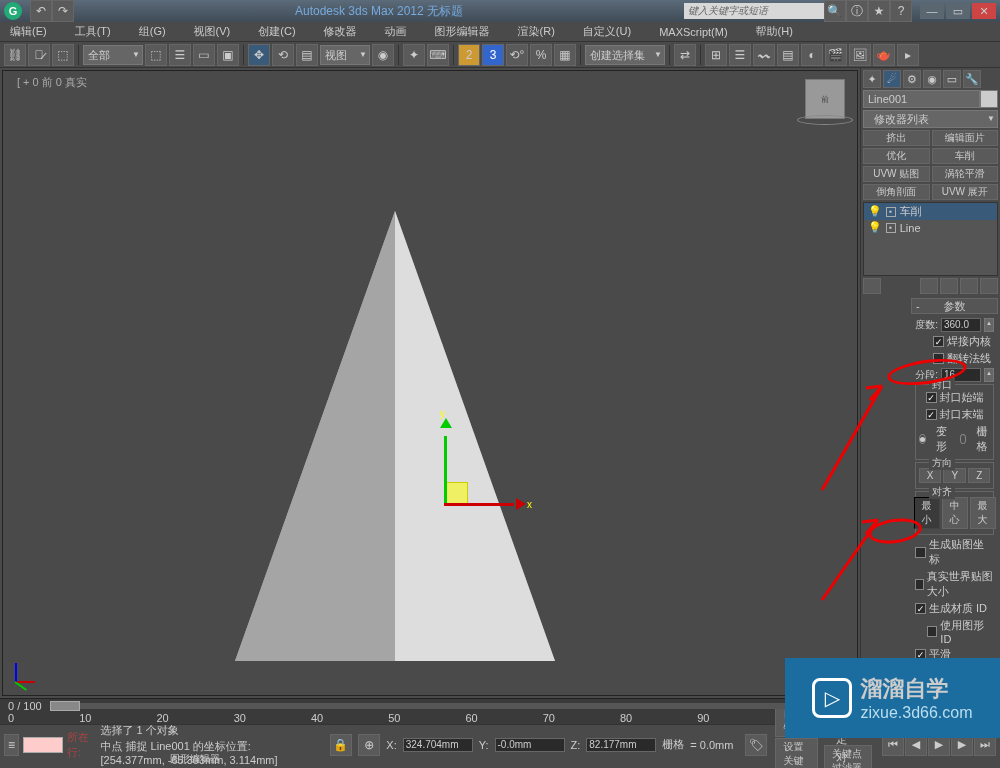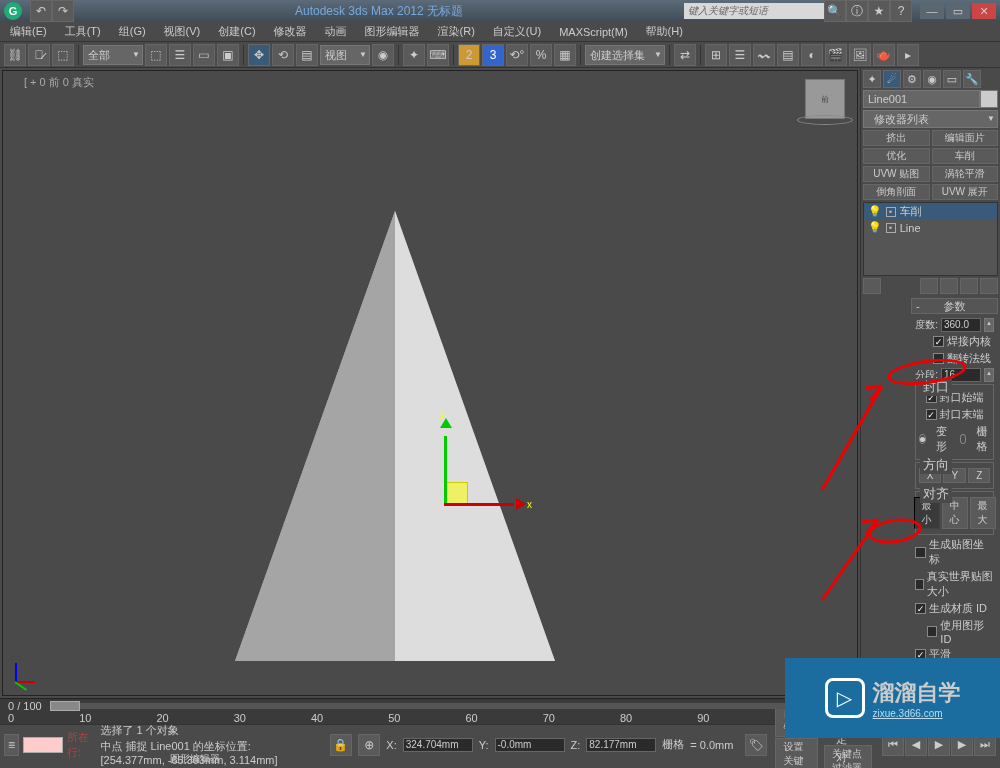--- a/index.html
+++ b/index.html
@@ -4,33 +4,33 @@
 <style>
 * { margin:0; padding:0; box-sizing:border-box; font-family:"Microsoft YaHei",Arial,sans-serif; font-size:11px; color:#ccc; }
 body { width:1000px; height:768px; background:#4a4a4a; overflow:hidden; position:relative; }
 .titlebar { height:22px; background:linear-gradient(#5c6b7a,#3f4b56); display:flex; align-items:center; padding:0 4px; }
 .app-icon { width:18px; height:18px; background:#2a7; border-radius:50%; display:flex; align-items:center; justify-content:center; color:#fff; font-weight:bold; margin-right:8px; }
 .title-text { flex:1; text-align:center; color:#7ad; font-size:12px; }
 .search-box { width:140px; height:16px; background:#d8d8d8; color:#666; padding:0 4px; font-style:italic; font-size:10px; line-height:16px; }
 .win-btns { display:flex; gap:2px; margin-left:8px; }
 .win-btn { width:24px; height:16px; background:#5a6670; display:flex; align-items:center; justify-content:center; cursor:pointer; }
 .win-btn.close { background:#c44; }
-.menubar { height:20px; background:#4a4a4a; display:flex; align-items:center; padding:0 4px; gap:6px; border-bottom:1px solid #333; }
+.menubar { height:20px; background:#4a4a4a; display:flex; align-items:center; padding:0 4px; gap:16px; border-bottom:1px solid #333; }
 .menu-item { padding:2px 6px; cursor:pointer; }
 .toolbar { height:26px; background:#4a4a4a; display:flex; align-items:center; padding:0 4px; gap:2px; border-bottom:1px solid #333; }
 .tbtn { width:22px; height:22px; background:#5a5a5a; border:1px solid #666; display:flex; align-items:center; justify-content:center; cursor:pointer; font-size:12px; }
 .tbtn.active { background:#3a5a7a; }
 .tbtn.yellow { background:#cc9933; }
 .tbtn.blue { background:#3366cc; color:#fff; }
 .sep { width:1px; height:20px; background:#333; margin:0 2px; }
 .dropdown { height:20px; background:#666; border:1px solid #777; padding:0 16px 0 4px; position:relative; cursor:pointer; line-height:18px; }
 .dropdown::after { content:"▼"; position:absolute; right:2px; font-size:8px; }
 .main { display:flex; height:630px; }
 .viewport { flex:1; background:#4a4a4a; position:relative; border:1px solid #222; margin:2px; }
-.vp-label { position:absolute; top:4px; left:21px; color:#aaa; }
+.vp-label { position:absolute; top:4px; left:14px; color:#aaa; }
 .viewcube { position:absolute; top:8px; right:12px; width:40px; height:40px; background:#999; border:1px solid #777; display:flex; align-items:center; justify-content:center; font-size:8px; color:#444; }
 .viewcube-ring { position:absolute; top:44px; right:4px; width:56px; height:10px; border:1px solid #888; border-radius:50%; }
 .cone { position:absolute; left:232px; top:140px; width:0; height:0; border-left:160px solid transparent; border-right:160px solid transparent; border-bottom:450px solid; border-bottom-color:#ddd; filter:drop-shadow(0 0 0 #888); }
 .cone-shade { position:absolute; left:232px; top:140px; width:0; height:0; border-left:160px solid transparent; border-right:0px solid transparent; border-bottom:450px solid rgba(0,0,0,0.25); }
 .gizmo { position:absolute; left:435px; top:355px; width:80px; height:80px; }
 .gizmo .y-axis { position:absolute; left:6px; bottom:0; width:3px; height:70px; background:#0c0; }
 .gizmo .y-arrow { position:absolute; left:2px; top:-8px; width:0; height:0; border-left:6px solid transparent; border-right:6px solid transparent; border-bottom:10px solid #0c0; }
 .gizmo .x-axis { position:absolute; left:6px; bottom:0; width:70px; height:3px; background:#c00; }
 .gizmo .x-arrow { position:absolute; right:-8px; bottom:-4px; width:0; height:0; border-top:6px solid transparent; border-bottom:6px solid transparent; border-left:10px solid #c00; }
 .gizmo .plane { position:absolute; left:8px; bottom:2px; width:22px; height:22px; background:rgba(255,255,0,0.55); border:1px solid #cc0; }
@@ -59,41 +59,41 @@
 .rollout { margin-bottom:2px;margin-left:48px; }
 .rollout-header { height:16px; background:#555; border:1px solid #666; text-align:center; line-height:14px; position:relative; cursor:pointer;}
 .rollout-header::before { content:"-"; position:absolute; left:4px; }
 .rollout-body { padding:2px 4px; }
 .param-row { display:flex; align-items:center; gap:3px; margin:2px 0; justify-content:flex-end; }
 .param-label { font-size:10px; }
 .spinner { width:40px; height:14px; background:#2a2a2a; border:1px solid #666; padding:0 2px; font-size:10px; line-height:12px; }
 .spin-btn { width:10px; height:14px; background:#666; border:1px solid #777; font-size:7px; text-align:center; }
 .chk { width:11px; height:11px; background:#2a2a2a; border:1px solid #888; display:inline-flex; align-items:center; justify-content:center; font-size:9px; color:#fff;}
 .grp { border:1px solid #666; padding:3px 3px; margin:2px 0; position:relative; }
-.grp-title { position:absolute; top:-7px; left:4px; background:#4a4a4a; padding:0 3px; font-size:13px; }
+.grp-title { position:absolute; top:-7px; left:13px; background:#4a4a4a; padding:0 3px; font-size:10px; }
 .btn-row { display:flex; gap:2px; justify-content:center; margin:2px 0; }
 .sm-btn { padding:1px 7px; background:#5a5a5a; border:1px solid #666; cursor:pointer; font-size:10px; }
 .sm-btn.pressed { background:#3a3a3a; border:1px inset #444; }
 .radio { width:10px; height:10px; border:1px solid #888; border-radius:50%; display:inline-flex; align-items:center; justify-content:center; }
 .radio.on::after { content:""; width:5px; height:5px; background:#ccc; border-radius:50%; }
 .timeline { height:14px; background:#3a3a3a; display:flex; align-items:center; padding:0 8px; border-top:1px solid #222; }
 .tl-slider { flex:1; height:6px; background:#555; position:relative; }
 .tl-handle { position:absolute; left:0; width:30px; height:10px; top:-2px; background:#888; border:1px solid #aaa; }
 .tl-ticks { display:flex; gap:65px; padding-left:8px; font-size:9px; color:#888; height:12px; background:#3a3a3a; }
 .statusbar { height:40px; background:#4a4a4a; border-top:1px solid #333; display:flex; align-items:center; padding:0 4px; gap:4px; }
 .status-left { display:flex; flex-direction:column; gap:1px; }
 .status-row { display:flex; align-items:center; gap:6px; }
 .coord-input { width:70px; height:14px; background:#2a2a2a; border:1px solid #666; padding:0 2px; font-size:10px; line-height:12px; }
 .play-btns { display:flex; gap:1px; }
 .pb { width:22px; height:22px; background:#5a5a5a; border:1px solid #666; display:flex; align-items:center; justify-content:center; cursor:pointer; }
 .watermark { position:absolute; right:0; bottom:30px; width:215px; height:80px; background:#1a6d9e; display:flex; align-items:center; justify-content:center; gap:8px; }
 .wm-icon { width:40px; height:40px; border:3px solid #fff; border-radius:8px; display:flex; align-items:center; justify-content:center; color:#fff; font-size:20px; }
 .wm-text { color:#fff; }
 .wm-main { font-size:22px; font-weight:bold; }
-.wm-sub { font-size:10px; color:#bde;text-decoration:underline; }
+.wm-sub { font-size:16px; color:#bde; }
 .anno-circle { position:absolute; border:3px solid #e00; border-radius:50%; pointer-events:none; transform:rotate(-8deg); }
 .anno-arrow { position:absolute; pointer-events:none; }
 </style>
 </head>
 <body>
 
 <div class="titlebar">
   <div class="app-icon">G</div>
   <div class="tbtn">↶</div>
   <div class="tbtn">↷</div>

